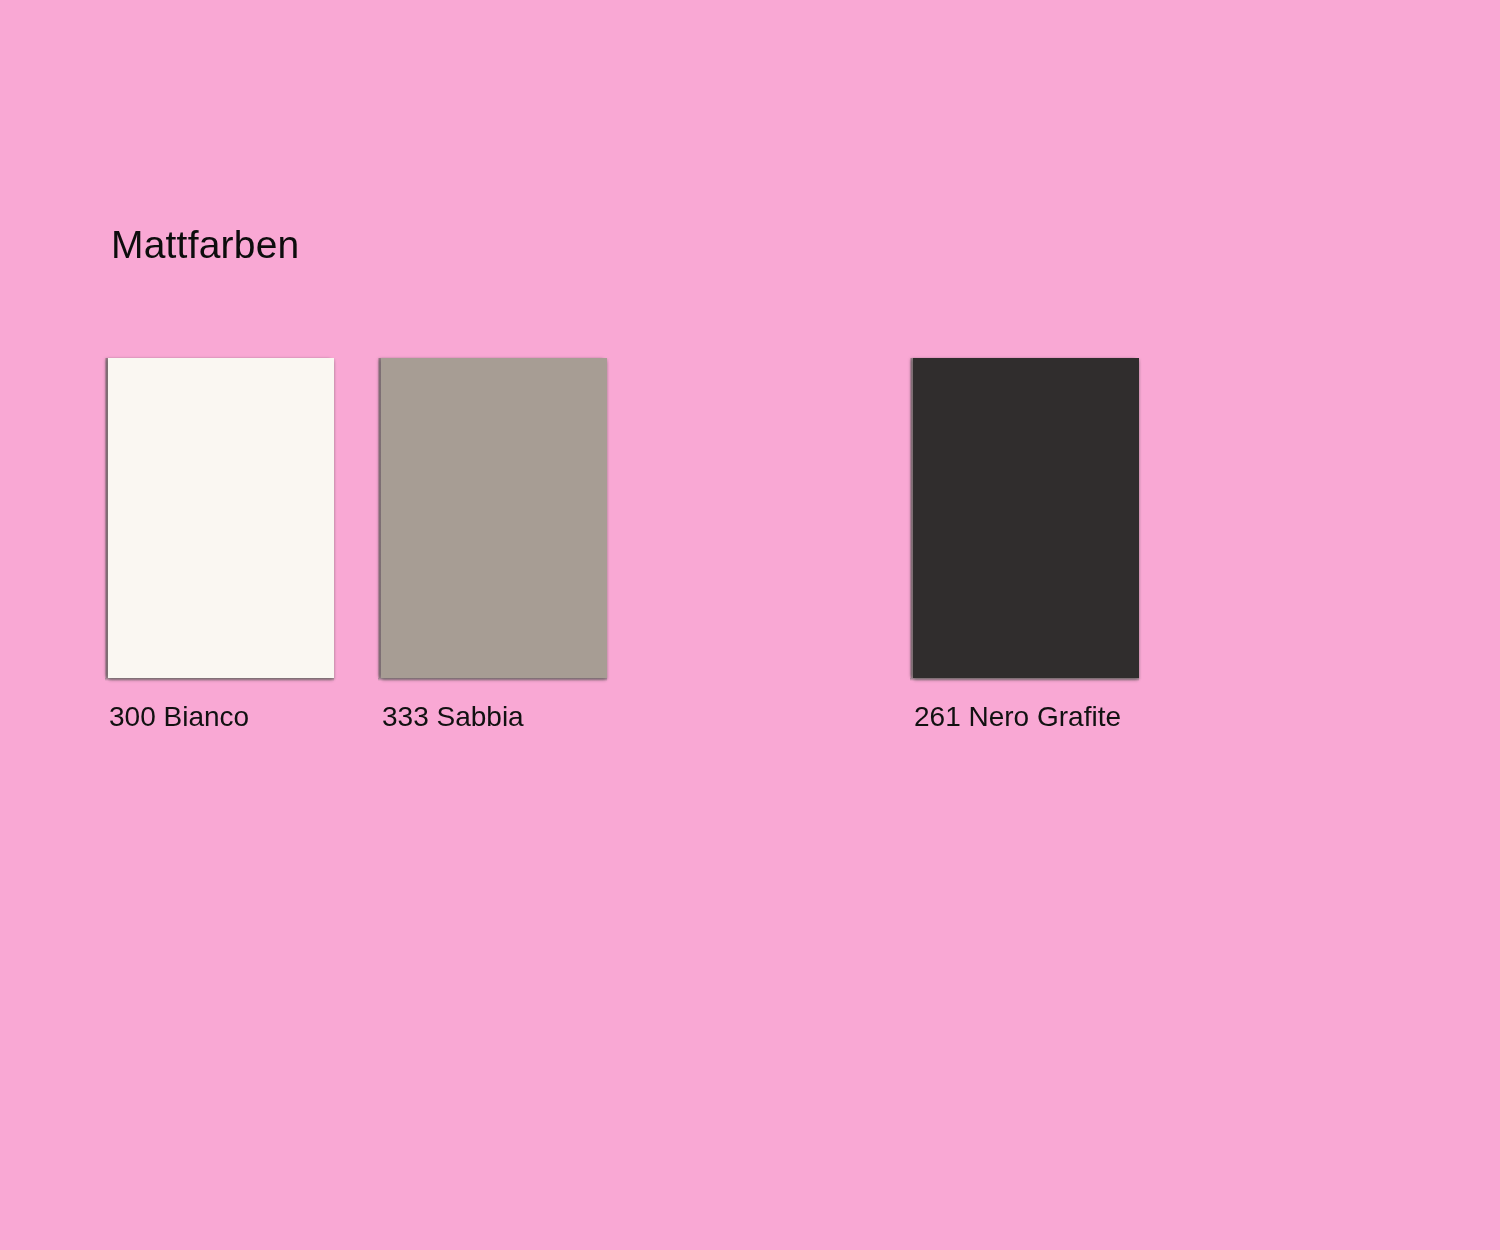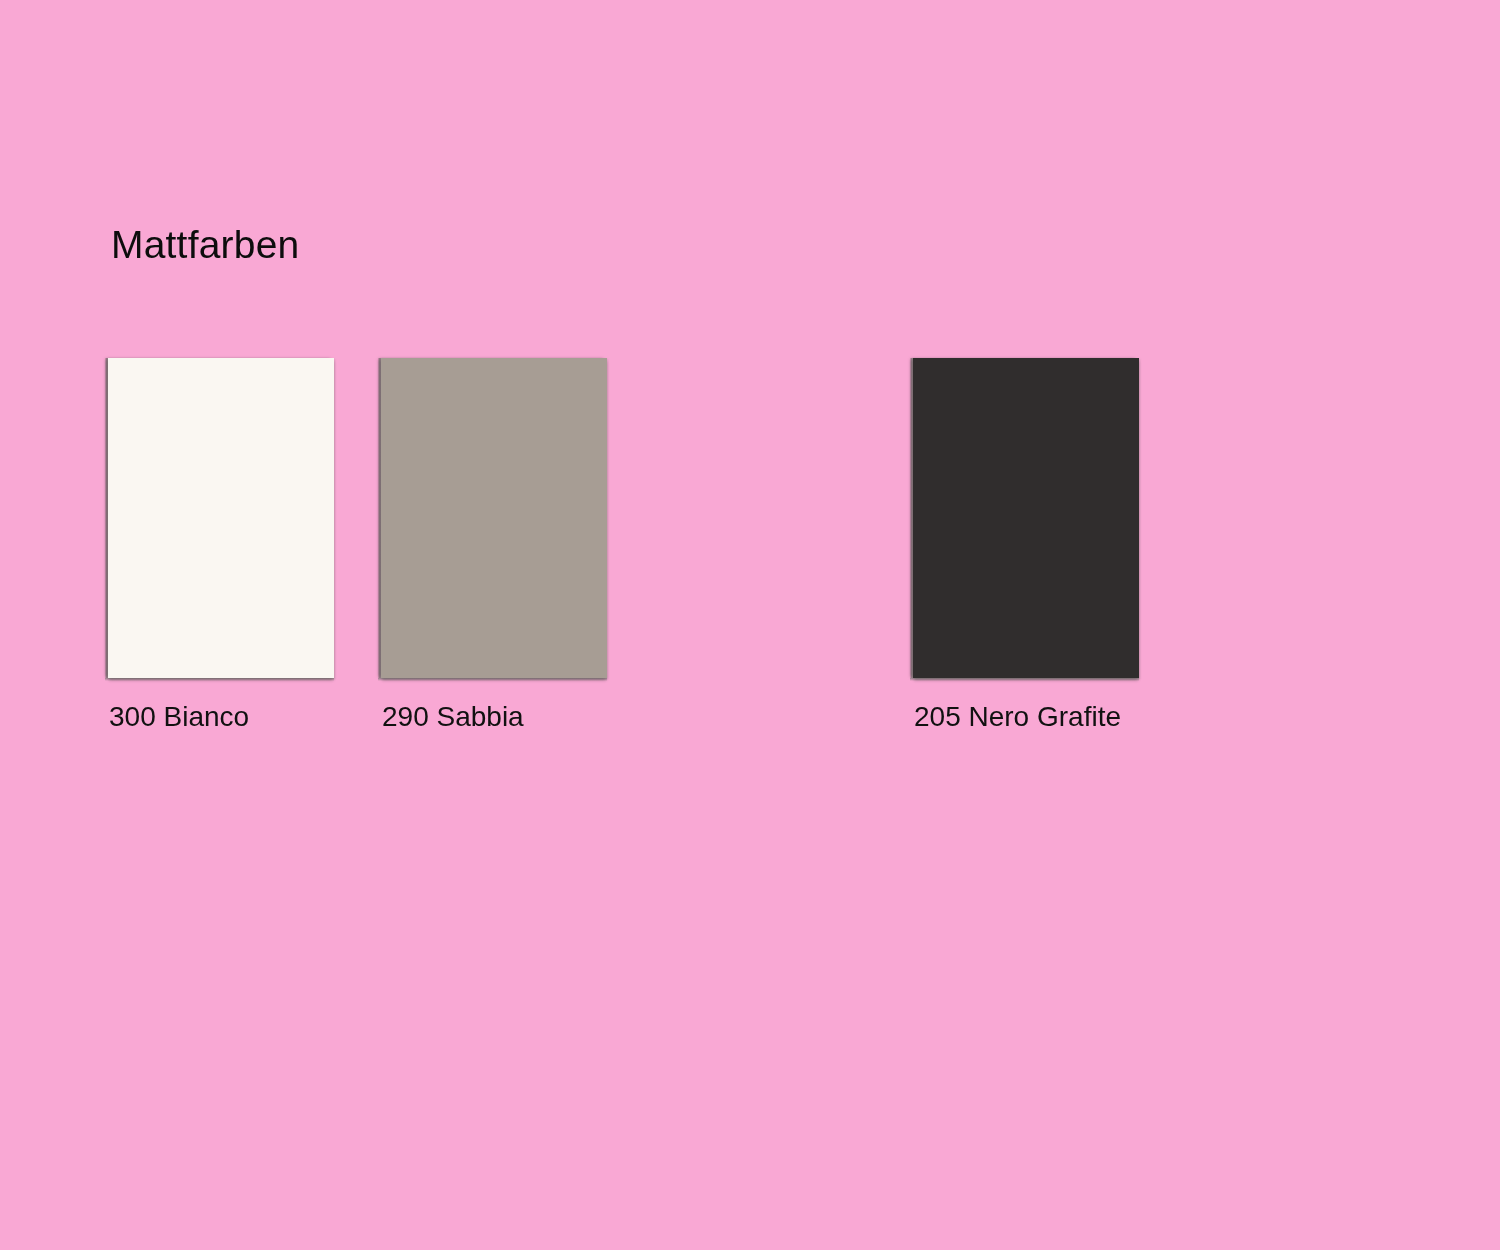--- a/index.html
+++ b/index.html
@@ -113,24 +113,24 @@
 
   <div class="swatch-row">
 
     <div class="swatch-item pos-0">
       <div class="swatch-chip" style="background-color: rgb(250, 247, 242);"></div>
       <div class="swatch-label">300 Bianco</div>
     </div>
 
     <div class="swatch-item pos-1">
       <div class="swatch-chip" style="background-color: rgb(167, 157, 148);"></div>
-      <div class="swatch-label">290 Sabbia</div>
+      <div class="swatch-label">333 Sabbia</div>
     </div>
 
 
     <div class="swatch-item pos-3">
       <div class="swatch-chip" style="background-color: rgb(48, 45, 45);"></div>
-      <div class="swatch-label">205 Nero Grafite</div>
+      <div class="swatch-label">261 Nero Grafite</div>
     </div>
 
 
   </div>
 </div>
 
 </body></html>

